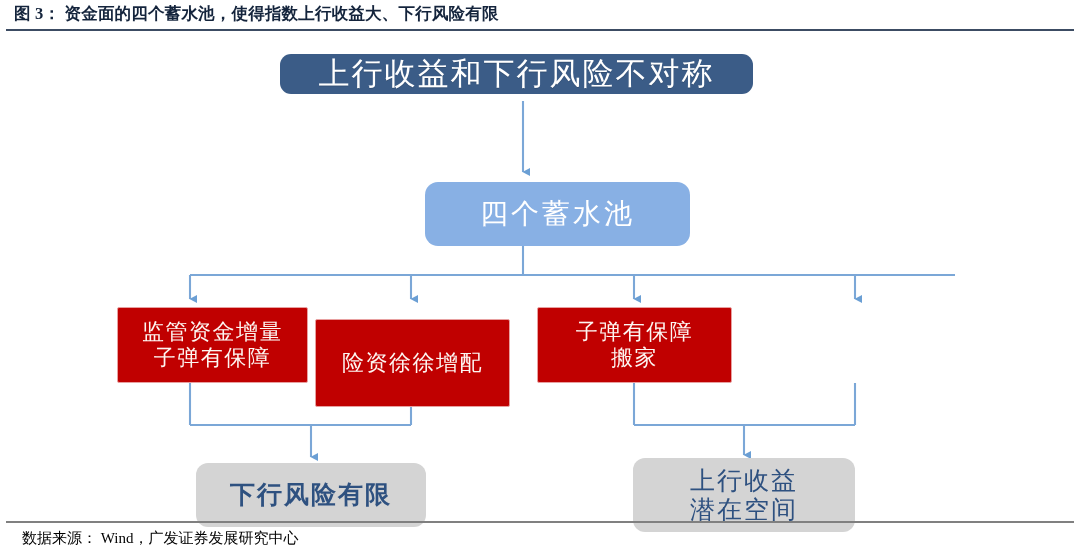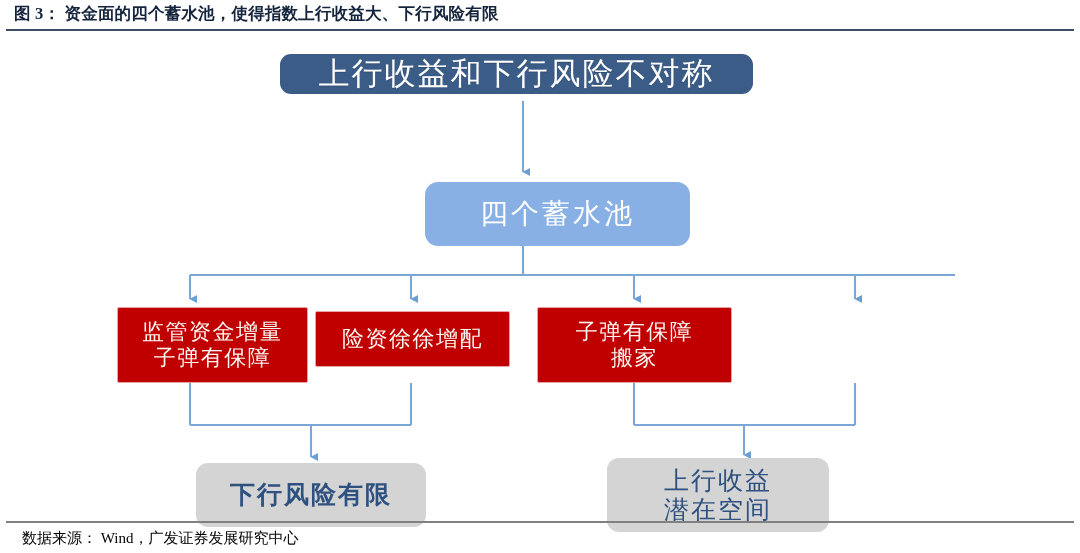--- a/index.html
+++ b/index.html
@@ -175,27 +175,27 @@
     </g>
   </svg>
 
   <div class="node node-root" style="left:280px; top:15px; width:473px; height:40px;margin-top:8px;">上行收益和下行风险不对称</div>
 
   <div class="node node-pool" style="left:392px; top:151px; width:265px; height:64px;">四个蓄水池</div>
 
   <div class="node node-red" style="left:92px; top:276px; width:191px; height:76px;margin-left:25px;">监管资金增量
 子弹有保障</div>
 
-  <div class="node node-red" style="left:315px; top:280px; width:195px; height:56px;">险资徐徐增配</div>
+  <div class="node node-red" style="left:315px; top:288px; width:195px; height:88px;">险资徐徐增配</div>
 
   <div class="node node-red" style="left:537px; top:276px; width:195px; height:76px;">子弹有保障
 搬家</div>
 
 
   <div class="node node-gray" style="left:196px; top:432px; width:230px; height:64px;font-weight:bold;">下行风险有限</div>
 
-  <div class="node node-gray" style="left:607px; top:427px; width:222px; height:74px;">上行收益
+  <div class="node node-gray" style="left:633px; top:427px; width:222px; height:74px;">上行收益
 潜在空间</div>
 
 </div>
 
 <div id="footer-rule"></div>
 <div id="source-note">数据来源： Wind，广发证券发展研究中心</div>
 
 </body></html>

